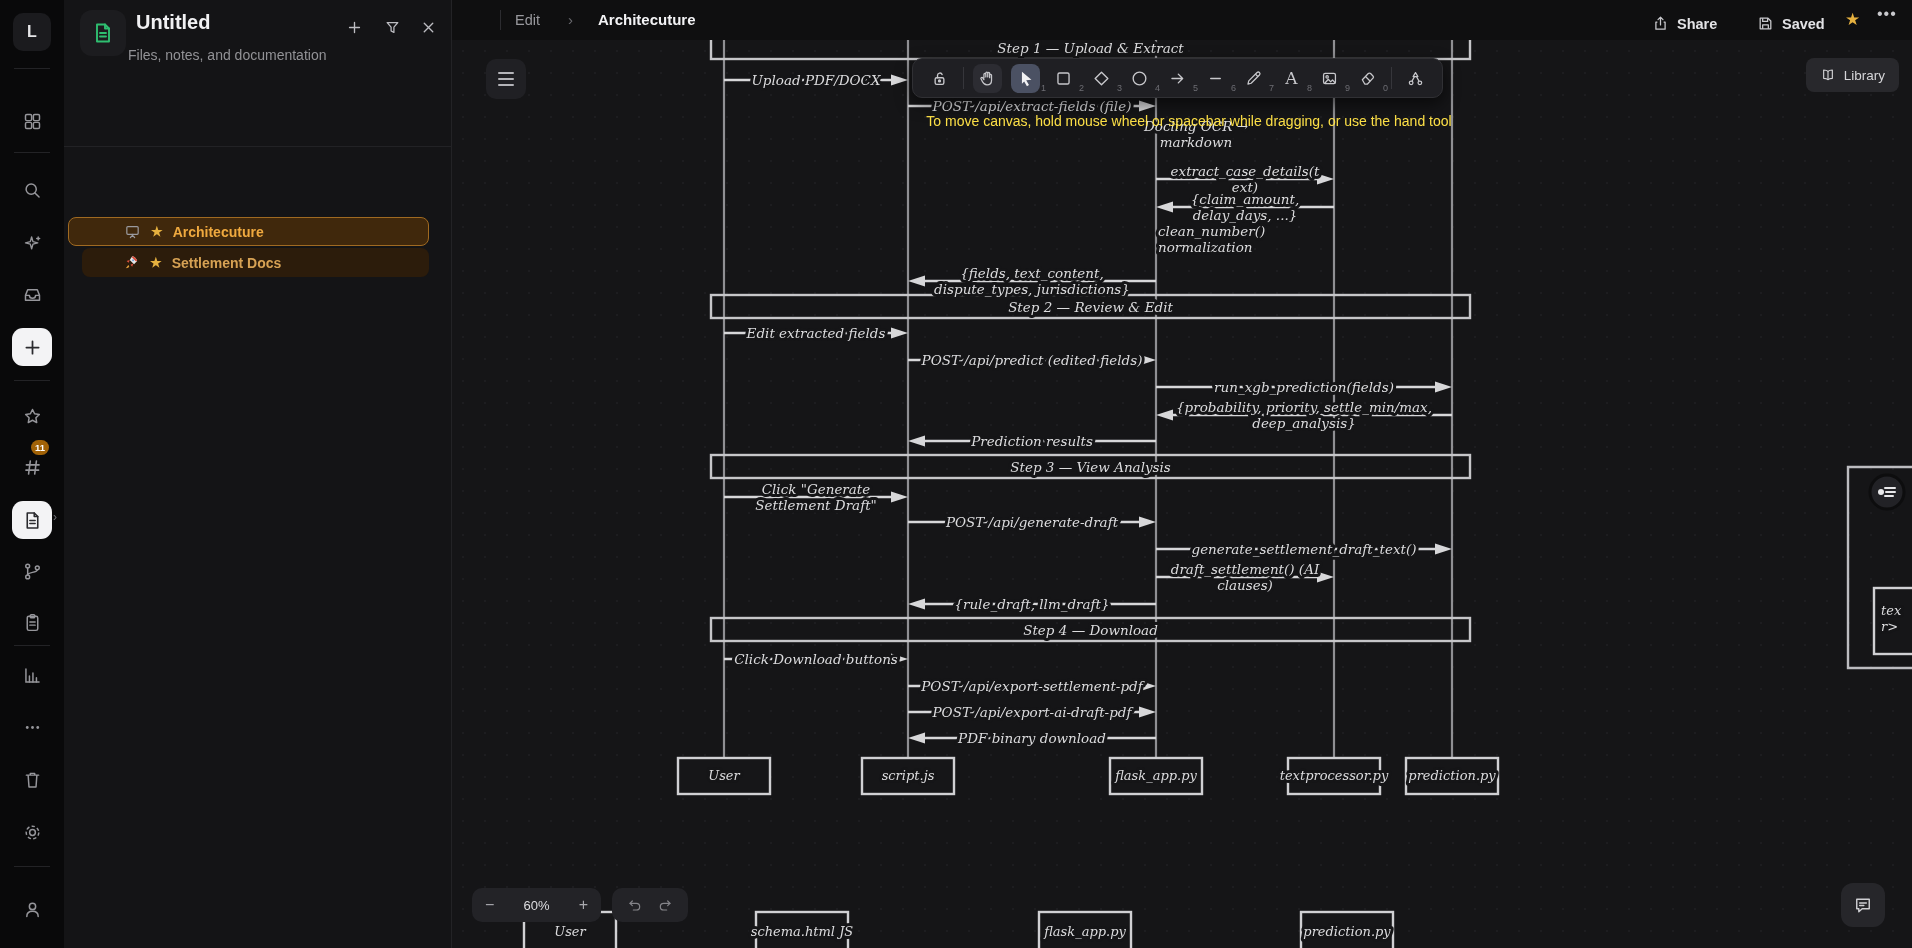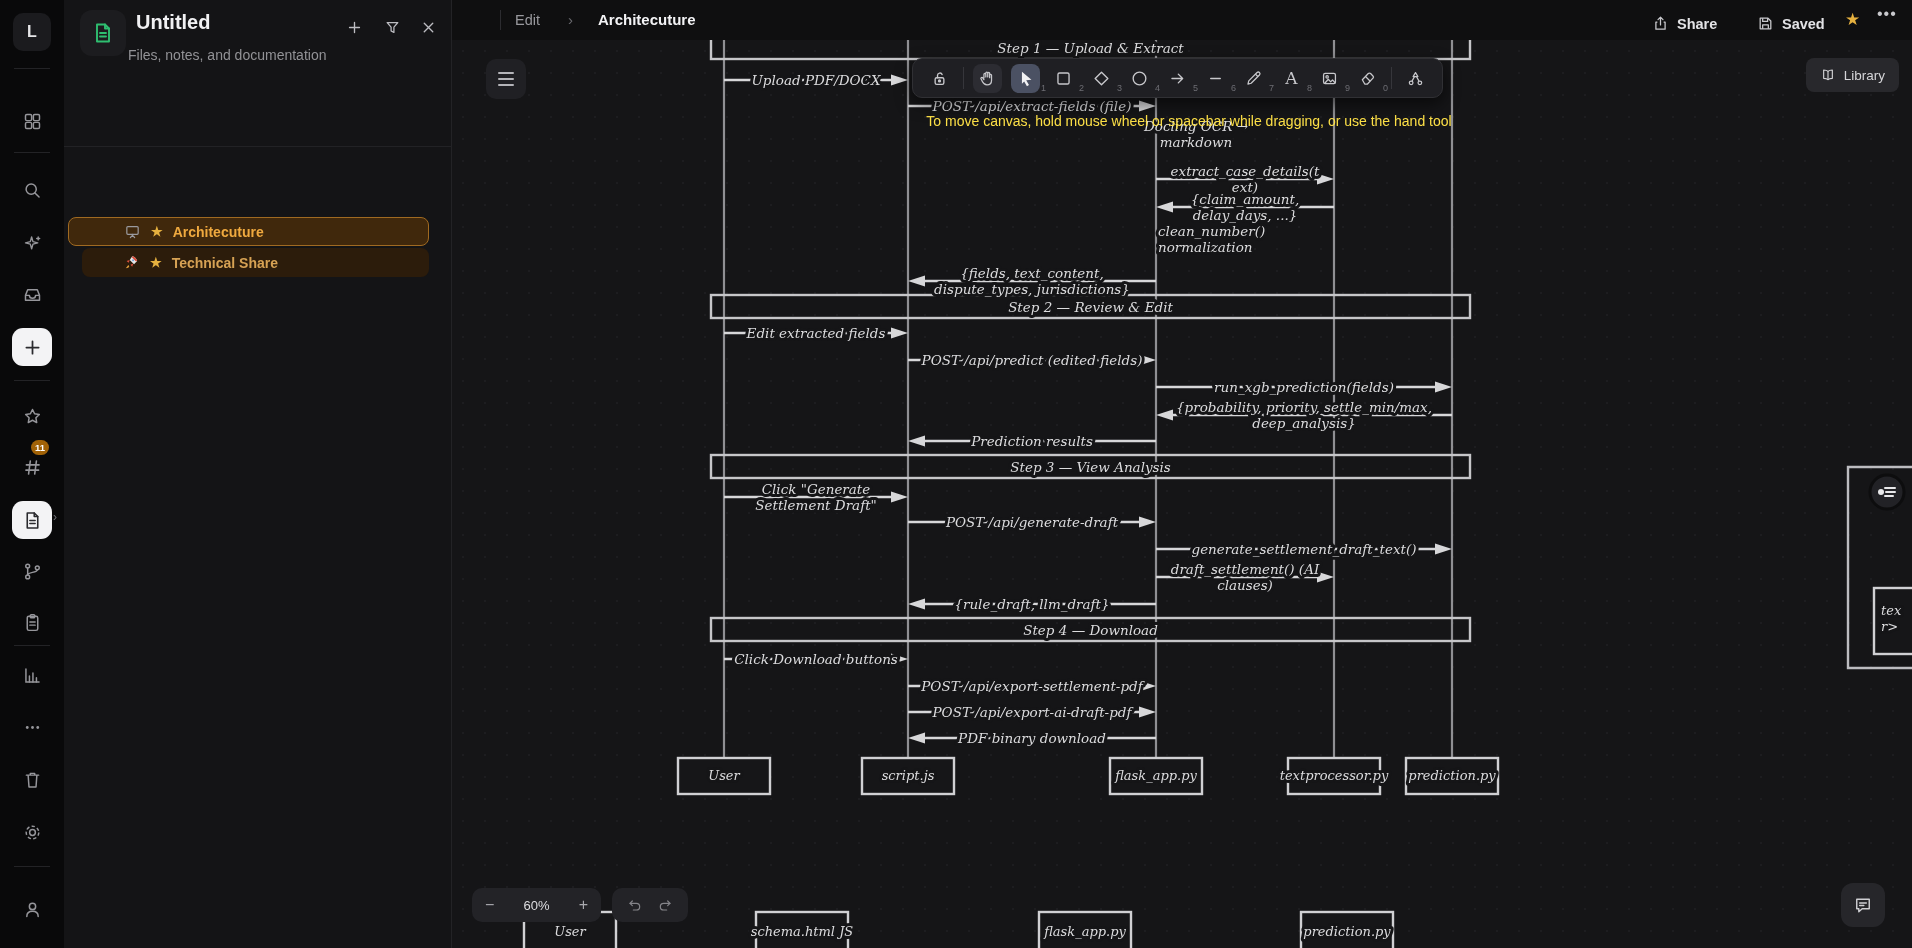--- a/index.html
+++ b/index.html
@@ -257,21 +257,21 @@
   </div>
   <div class="drow starred2" style="top:248px">
     <svg viewBox="0 0 24 24">
         <path d="M13 3c3.5.5 6.5 3.5 7 7l-4.5 4.5-6-6Z" fill="#e8e8ea"></path>
         <path d="M13 3c3.5.5 6.5 3.5 7 7l-2 .3-5.3-5.3Z" fill="#d94f3d"></path>
         <circle cx="14.2" cy="8.8" r="1.5" fill="#7aa7d8"></circle>
         <path d="M9.5 8.5 5 10l3 2.5Z M14.5 13.5 13 18l-2.5-3Z" fill="#d94f3d"></path>
         <path d="M7.5 15.5 4 20c2.5 0 4-.5 4.8-2.7Z" fill="#e8a33d"></path>
       </svg>
     <span class="star">★</span>
-    <span>Technical Share</span>
+    <span>Settlement Docs</span>
   </div>
 </div>
 
 <div class="tophdr">
   <div class="vdiv"></div>
   <span class="crumb-root">Edit</span>
   <span class="crumb-sep">›</span>
   <span class="crumb-cur">Architecuture</span>
 
   <div class="hact" style="left:1200px">

